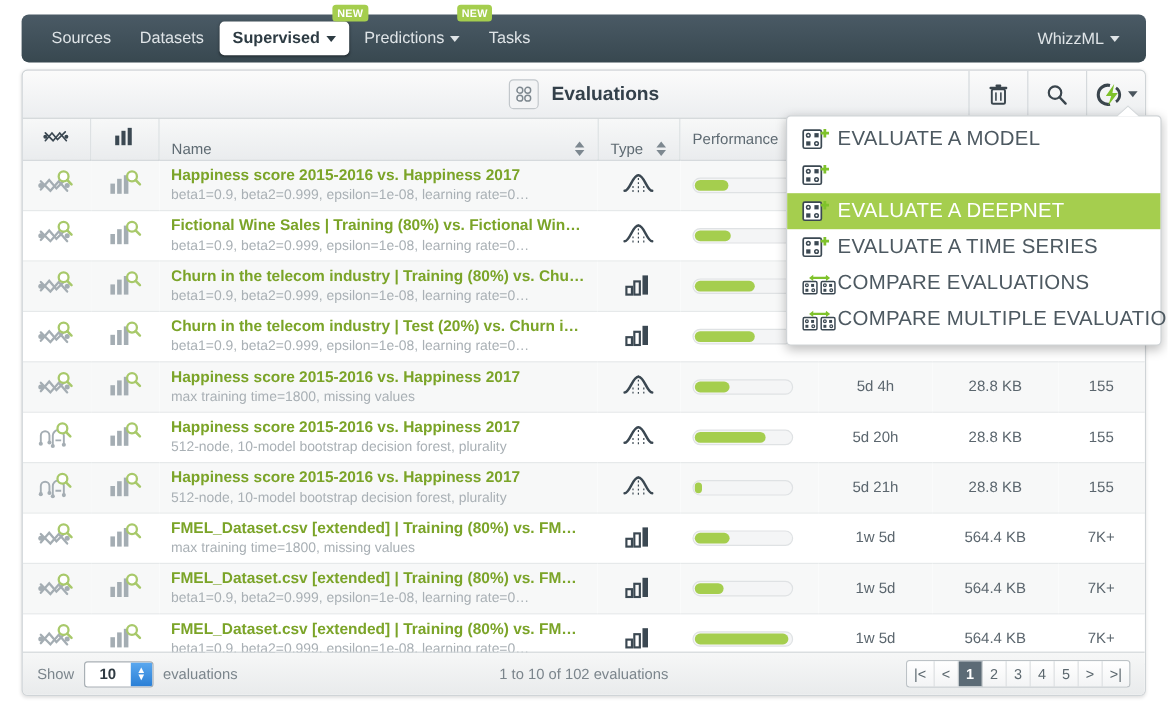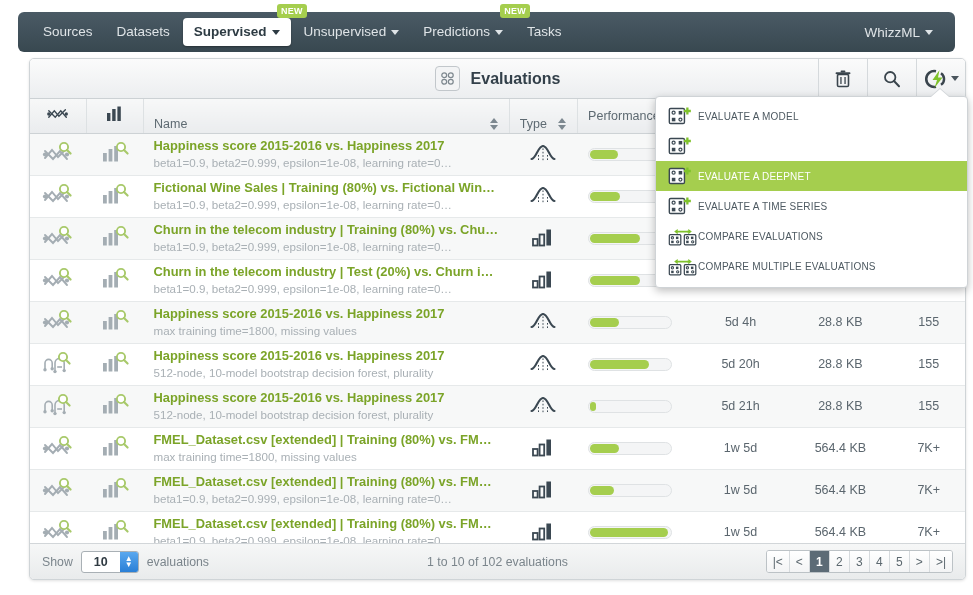--- a/index.html
+++ b/index.html
@@ -70,21 +70,21 @@
     margin-left: auto;
     color: #dfe4e7;
     font-size: 13.5px;
     padding: 6px 8px;
     cursor: pointer;
   }
 
   
   .panel {
     position: absolute;
-    left: 29px; top: 58px;
+    left: 18px; top: 58px;
     width: 937px; height: 522px;
     background: #ffffff;
     border: 1px solid #cfd4d7;
     border-radius: 5px;
     box-shadow: 0 1px 3px rgba(0,0,0,.12);
     overflow: hidden;
   }
   .panel-header {
     position: relative;
     height: 40px;
@@ -296,40 +296,39 @@
     border-left: 9px solid transparent;
     border-right: 9px solid transparent;
     border-bottom: 8px solid #ffffff;
     filter: drop-shadow(0 -1px 0 #cfd3d6);
   }
   .dd-item {
     height: 30px;
     display: flex;
     align-items: center;
     padding: 0 10px 0 12px;
-    font-size: 10px;
+    font-size: 17px;
     color: #4d5961;
     letter-spacing: .2px;
     cursor: pointer;
     white-space: nowrap;
   }
   .dd-item.hl { background: #a5ce4e; color: #ffffff; }
   .dd-ic { width: 30px; flex: none; display: flex; align-items: center; }
 </style>
 </head>
 <body>
 
 <div id="app">
 
   <div class="navbar">
     <div id="nav-items" style="display:flex;align-items:center;">
         <div class="nav-item"><span>Sources</span></div>
         <div class="nav-item"><span>Datasets</span></div>
         <div class="nav-item active"><span>Supervised</span><span class="caret"></span><span class="new-badge">NEW</span></div>
-        <div class="nav-item"><span>Unsupervised</span><span class="caret"></span></div>
         <div class="nav-item"><span>Predictions</span><span class="caret"></span><span class="new-badge">NEW</span></div>
         <div class="nav-item"><span>Tasks</span></div>
       </div>
     <div class="nav-right">
       <span>WhizzML</span><span class="caret"></span>
     </div>
   </div>
 
   <div class="panel">
 

